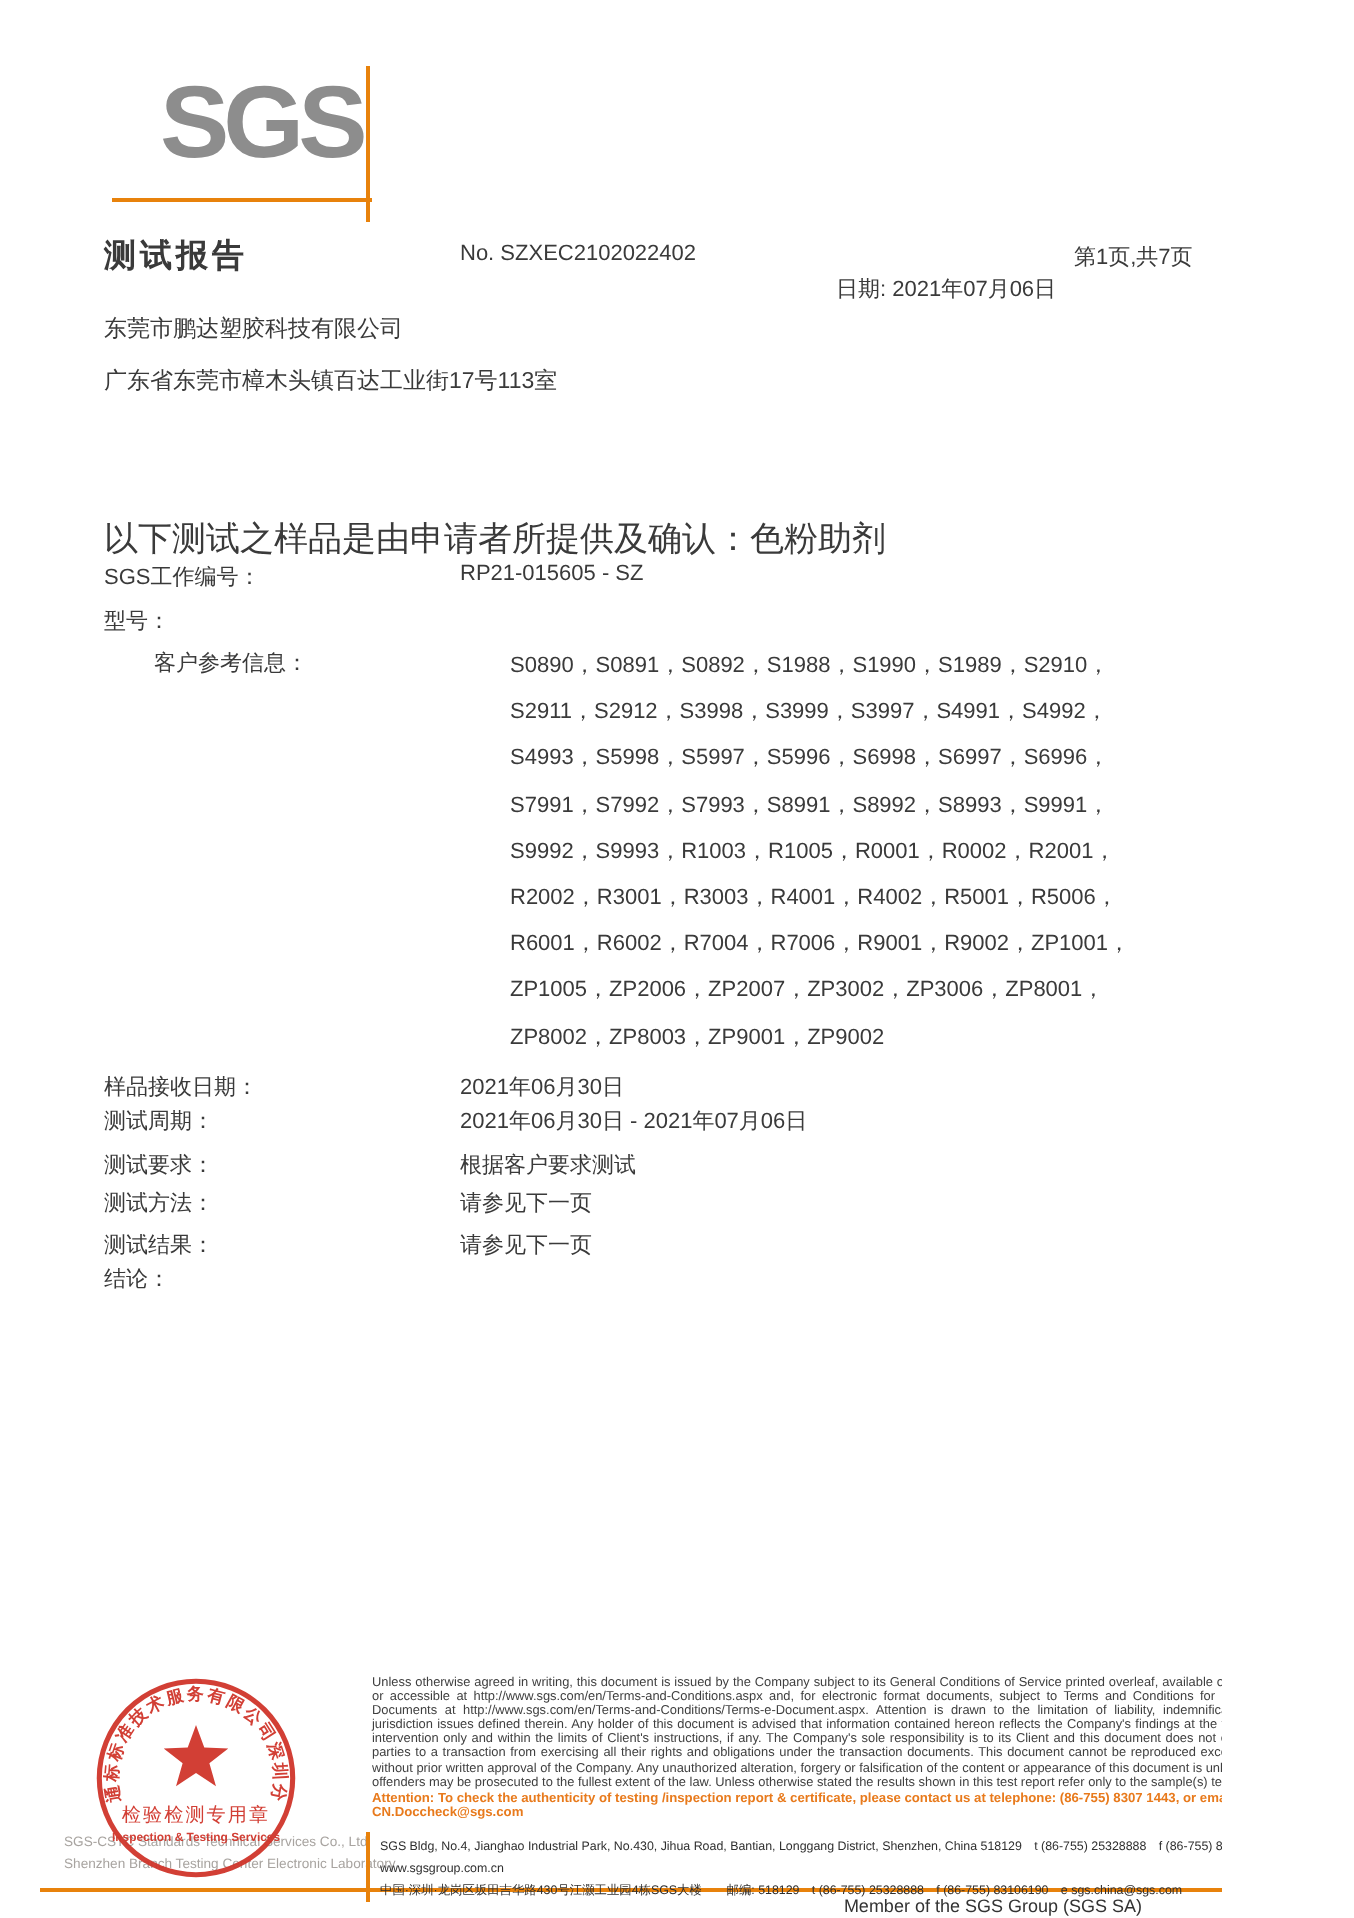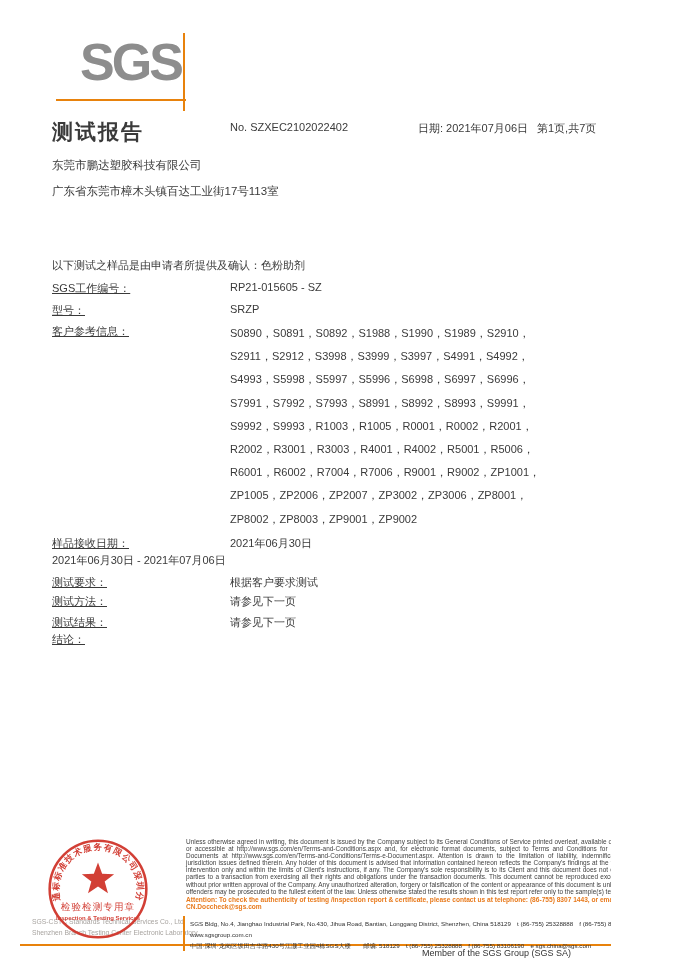--- a/index.html
+++ b/index.html
@@ -5,30 +5,30 @@
   html,body{margin:0;padding:0;background:#ffffff;}
   .page{position:relative;width:611px;height:959px;background:#ffffff;overflow:hidden;
         font-family:"Liberation Sans","DejaVu Sans",sans-serif;color:#3a3a3a;}
   
   .logo{position:absolute;left:80px;top:36px;font-size:52px;font-weight:bold;
         color:#8d8d8d;letter-spacing:-3px;line-height:1;transform:scaleY(0.98);}
   .logo-underline{position:absolute;left:56px;top:99px;width:130px;height:2px;background:#e8820c;}
   .logo-vline{position:absolute;left:183px;top:33px;width:2px;height:78px;background:#e8820c;}
   
   .hdr{position:absolute;top:121px;left:0;width:100%;font-size:11px;}
-  .hdr .title{position:absolute;left:52px;top:-3px;font-size:21px;font-weight:bold;letter-spacing:2px;}
+  .hdr .title{position:absolute;left:52px;top:-3px;font-size:16px;font-weight:bold;letter-spacing:2px;}
   .hdr .no{position:absolute;left:230px;top:0;}
-  .hdr .date{position:absolute;left:418px;top:0;}
+  .hdr .date{position:absolute;left:418px;top:16px;}
   .hdr .pg{position:absolute;left:537px;top:0;}
   
   .applicant{position:absolute;left:52px;top:152px;font-size:11.5px;line-height:26px;}
-  .statement{position:absolute;left:52px;top:258px;font-size:11px;}
+  .statement{position:absolute;left:52px;top:258px;font-size:17px;}
   
   .frow{position:absolute;left:52px;width:580px;display:flex;font-size:11px;}
-  .flabel{width:178px;flex:none;text-decoration:underline;}
+  .flabel{width:178px;flex:none;}
   .fvalue{flex:1;}
   .ref-lines div{line-height:23.2px;word-spacing:3px;}
   .conclusion{line-height:21px;width:404px;text-align:justify;}
   
   .stamp{position:absolute;left:47px;top:838px;z-index:3;opacity:.95;}
   .stamp-sub{position:absolute;left:32px;top:916px;z-index:1;font-size:6.8px;line-height:11px;
              color:#a8a4a0;width:170px;}
   
   .legal-wrap{position:absolute;left:186px;top:838px;width:453px;z-index:2;}
   .legal{font-size:6.45px;line-height:7.1px;text-align:justify;color:#3f3f3f;
@@ -62,44 +62,44 @@
 
   <div class="statement">以下测试之样品是由申请者所提供及确认：色粉助剂</div>
 
   <div class="frow" style="top:281px;">
     <div class="flabel">SGS工作编号：</div>
     <div class="fvalue">RP21-015605 - SZ</div>
   </div>
 
   <div class="frow" style="top:303px;">
     <div class="flabel">型号：</div>
-    <div class="fvalue">SRZP</div>
   </div>
 
   <div class="frow" style="top:322px;">
-    <div class="flabel" style="padding-top:2px;">客户参考信息：</div>
+    <div class="flabel" style="padding-top:2px;margin-left:25px;">客户参考信息：</div>
     <div class="fvalue ref-lines">
       <div>S0890，S0891，S0892，S1988，S1990，S1989，S2910，</div>
       <div>S2911，S2912，S3998，S3999，S3997，S4991，S4992，</div>
       <div>S4993，S5998，S5997，S5996，S6998，S6997，S6996，</div>
       <div>S7991，S7992，S7993，S8991，S8992，S8993，S9991，</div>
       <div>S9992，S9993，R1003，R1005，R0001，R0002，R2001，</div>
       <div>R2002，R3001，R3003，R4001，R4002，R5001，R5006，</div>
       <div>R6001，R6002，R7004，R7006，R9001，R9002，ZP1001，</div>
       <div>ZP1005，ZP2006，ZP2007，ZP3002，ZP3006，ZP8001，</div>
       <div>ZP8002，ZP8003，ZP9001，ZP9002</div>
     </div>
   </div>
 
   <div class="frow" style="top:536px;">
     <div class="flabel">样品接收日期：</div>
     <div class="fvalue">2021年06月30日</div>
   </div>
 
   <div class="frow" style="top:553px;">
+    <div class="flabel">测试周期：</div>
     <div class="fvalue">2021年06月30日 - 2021年07月06日</div>
   </div>
 
   <div class="frow" style="top:575px;align-items:center;">
     <div class="flabel">测试要求：</div>
     <div class="fvalue">根据客户要求测试</div>
   </div>
 
   <div class="frow" style="top:594px;">
     <div class="flabel">测试方法：</div>

